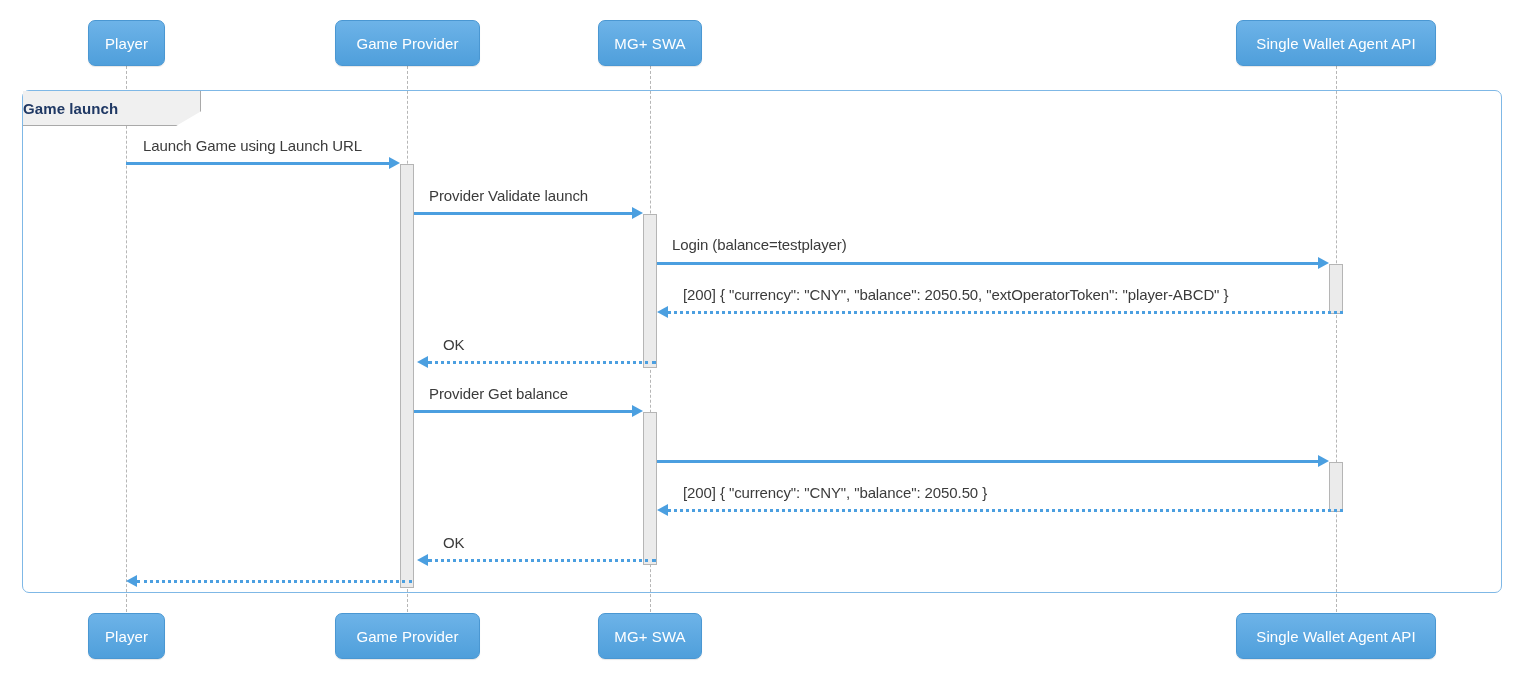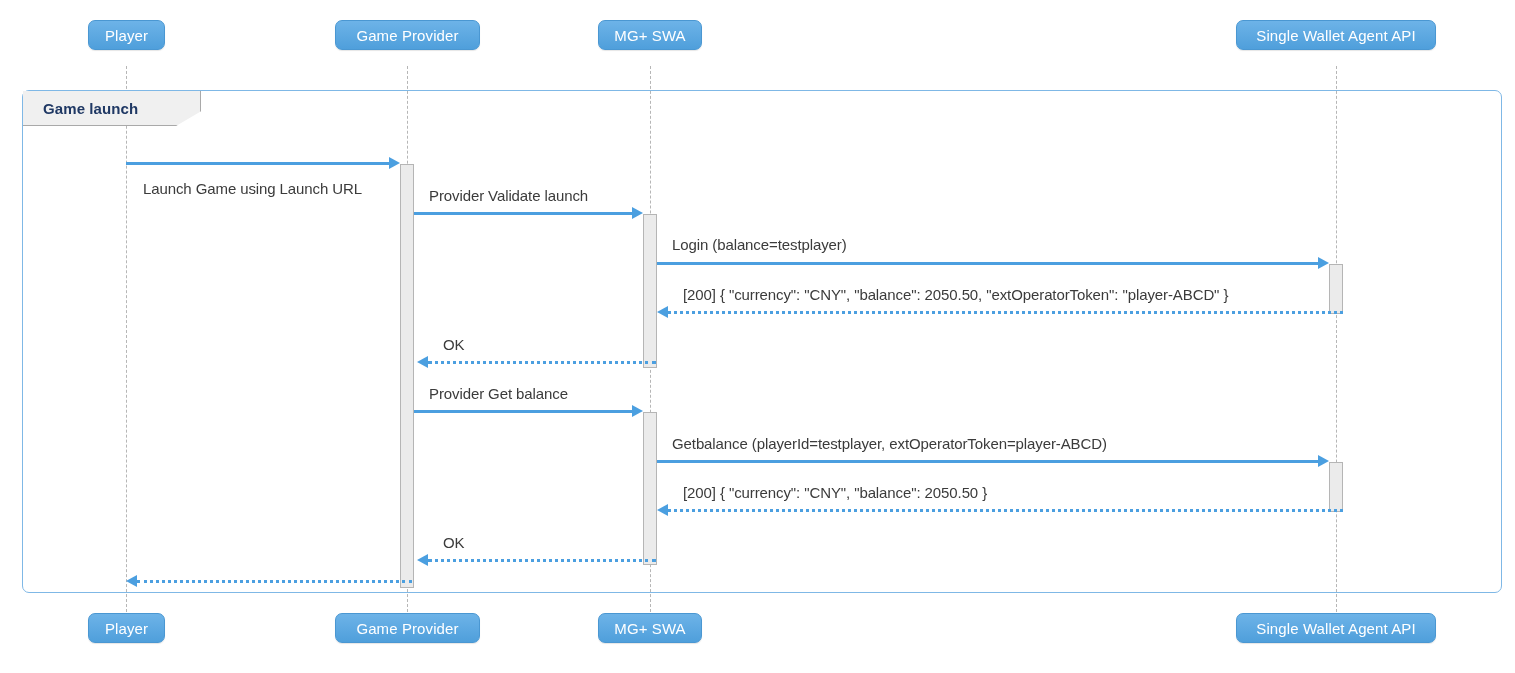--- a/index.html
+++ b/index.html
@@ -16,21 +16,21 @@
   #diagram {
     position: relative;
     width: 1515px;
     height: 673px;
     background: #ffffff;
   }
 
   
   .participant {
     position: absolute;
-    height: 30px;
+    height: 46px;
     border-radius: 7px;
     background: linear-gradient(180deg, #6db3e8 0%, #4f9fdb 100%);
     border: 1px solid #4a97d2;
     box-sizing: border-box;
     display: flex;
     align-items: center;
     justify-content: center;
     color: #ffffff;
     font-size: 15px;
     font-family: "Liberation Sans", sans-serif;
@@ -61,21 +61,20 @@
     border-top: none;
     border-left: none;
     box-sizing: border-box;
     -webkit-clip-path: polygon(0 0, 100% 0, 100% 58%, 86% 100%, 0 100%);
     clip-path: polygon(0 0, 100% 0, 100% 58%, 86% 100%, 0 100%);
     display: flex;
     align-items: center;
     color: #1f3864;
     font-weight: bold;
     font-size: 15px;
-    padding-left: 20px;
     letter-spacing: .1px;
   }
 
   
   .activation {
     position: absolute;
     width: 14px;
     background: #ebebeb;
     border: 1px solid #b5b5b5;
     box-sizing: border-box;
@@ -141,21 +140,21 @@
   <div class="frame-tab" style="left:23px; top:91px; width:178px; height:35px;">
     <span>Game launch</span>
   </div>
 
   <div class="activation" style="left:400px; top:164px; height:424px;"></div>
   <div class="activation" style="left:643px; top:214px; height:154px;"></div>
   <div class="activation" style="left:643px; top:412px; height:153px;"></div>
   <div class="activation" style="left:1329px; top:264px; height:50px;"></div>
   <div class="activation" style="left:1329px; top:462px; height:50px;"></div>
 
-  <div class="msg-label" style="left:143px; top:137px;margin-top:43px;">Launch Game using Launch URL</div>
+  <div class="msg-label" style="left:143px; top:137px;">Launch Game using Launch URL</div>
   <div class="msg-line" style="left:126px; top:162px; width:263px;"></div>
   <div class="arrow-head right" style="left:389px; top:157px;"></div>
 
   <div class="msg-label" style="left:429px; top:187px;">Provider Validate launch</div>
   <div class="msg-line" style="left:414px; top:212px; width:218px;"></div>
   <div class="arrow-head right" style="left:632px; top:207px;"></div>
 
   <div class="msg-label" style="left:672px; top:236px;">Login (balance=testplayer)</div>
   <div class="msg-line" style="left:657px; top:262px; width:661px;"></div>
   <div class="arrow-head right" style="left:1318px; top:257px;"></div>
@@ -165,21 +164,20 @@
   <div class="arrow-head left" style="left:657px; top:306px;"></div>
 
   <div class="msg-label" style="left:443px; top:336px;">OK</div>
   <div class="msg-line dotted" style="left:428px; top:361px; width:228px;"></div>
   <div class="arrow-head left" style="left:417px; top:356px;"></div>
 
   <div class="msg-label" style="left:429px; top:385px;text-align:center;">Provider Get balance</div>
   <div class="msg-line" style="left:414px; top:410px; width:218px;"></div>
   <div class="arrow-head right" style="left:632px; top:405px;"></div>
 
-  <div class="msg-label" style="left:672px; top:435px;">Getbalance (playerId=testplayer, extOperatorToken=player-ABCD)</div>
   <div class="msg-line" style="left:657px; top:460px; width:661px;"></div>
   <div class="arrow-head right" style="left:1318px; top:455px;"></div>
 
   <div class="msg-label" style="left:683px; top:484px;">[200] { "currency": "CNY", "balance": 2050.50 }</div>
   <div class="msg-line dotted" style="left:668px; top:509px; width:675px;"></div>
   <div class="arrow-head left" style="left:657px; top:504px;"></div>
 
   <div class="msg-label" style="left:443px; top:534px;">OK</div>
   <div class="msg-line dotted" style="left:428px; top:559px; width:228px;"></div>
   <div class="arrow-head left" style="left:417px; top:554px;"></div>

